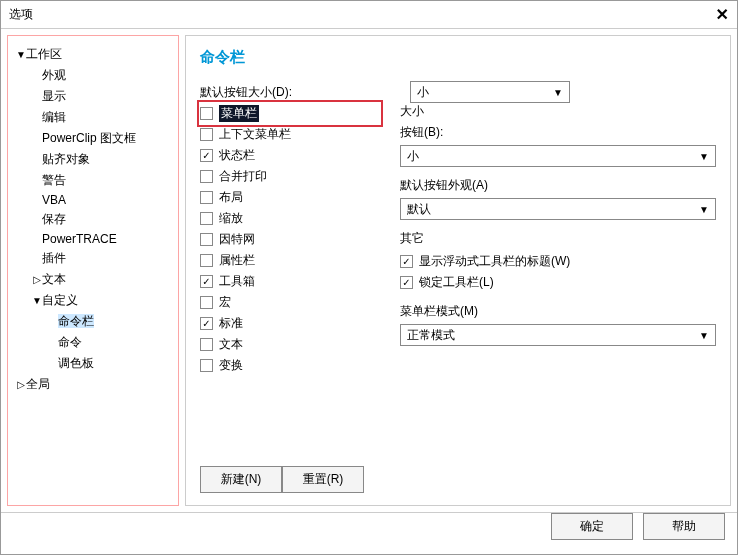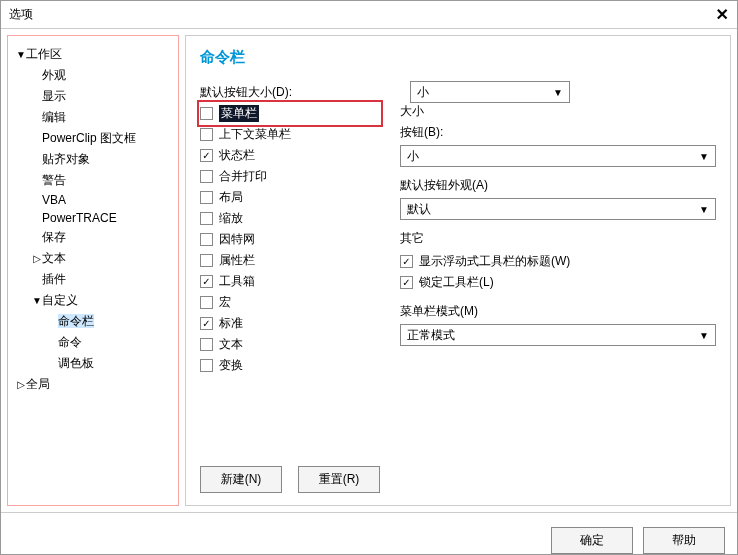--- a/index.html
+++ b/index.html
@@ -30,47 +30,47 @@
 .chk-box { width: 13px; height: 13px; border: 1px solid #888; display: flex; align-items: center; justify-content: center; font-size: 10px; line-height: 1; }
 .chk-box.checked::after { content: "✓"; }
 .chk-item.highlight { outline: 2px solid #d9333f; outline-offset: 1px; }
 .chk-item.highlight .chk-label { background: #0f172a; color: #fff; padding: 0 2px; }
 .propcol { flex: 1; display: flex; flex-direction: column; gap: 10px; }
 .group { }
 .group-label { margin-bottom: 4px; }
 .group-dd { width: 100%; }
 .sub-label { margin-bottom: 4px; }
 .inline-chk { display: flex; align-items: center; gap: 6px; padding: 2px 0; }
-.btnrow { display: flex; gap: 16px; margin-top: auto; padding-top: 12px; }
+.btnrow { display: flex; gap: 0; margin-top: auto; padding-top: 12px; }
 .btn { border: 1px solid #888; background: #f4f4f4; padding: 4px 0; width: 82px; text-align: center; cursor: pointer; }
-.footer { height: 42px; border-top: 1px solid #ccc; display: flex; align-items: flex-end; justify-content: flex-end; gap: 10px; padding: 0 12px; }
+.footer { height: 42px; border-top: 1px solid #ccc; display: flex; align-items: flex-start; justify-content: flex-end; gap: 10px; padding: 0 12px; }
 .footer .btn { width: 82px; }
 </style>
 </head>
 <body>
 
 <div class="window">
   <div class="titlebar">
     <span class="titlebar-title">选项</span>
     <span class="close-x">✕</span>
   </div>
   <div class="body">
     <div class="sidebar" id="sidebar">
         <div class="tree-item indent-0"><span class="tree-caret">▼</span><span class="tree-label">工作区</span></div>
         <div class="tree-item indent-1"><span class="tree-caret"></span><span class="tree-label">外观</span></div>
         <div class="tree-item indent-1"><span class="tree-caret"></span><span class="tree-label">显示</span></div>
         <div class="tree-item indent-1"><span class="tree-caret"></span><span class="tree-label">编辑</span></div>
         <div class="tree-item indent-1"><span class="tree-caret"></span><span class="tree-label">PowerClip 图文框</span></div>
         <div class="tree-item indent-1"><span class="tree-caret"></span><span class="tree-label">贴齐对象</span></div>
         <div class="tree-item indent-1"><span class="tree-caret"></span><span class="tree-label">警告</span></div>
         <div class="tree-item indent-1"><span class="tree-caret"></span><span class="tree-label">VBA</span></div>
+        <div class="tree-item indent-1"><span class="tree-caret"></span><span class="tree-label">保存</span></div>
         <div class="tree-item indent-1"><span class="tree-caret"></span><span class="tree-label">PowerTRACE</span></div>
-        <div class="tree-item indent-1"><span class="tree-caret"></span><span class="tree-label">保存</span></div>
+        <div class="tree-item indent-1"><span class="tree-caret"></span><span class="tree-label">插件</span></div>
         <div class="tree-item indent-1"><span class="tree-caret">▷</span><span class="tree-label">文本</span></div>
-        <div class="tree-item indent-1"><span class="tree-caret"></span><span class="tree-label">插件</span></div>
         <div class="tree-item indent-1"><span class="tree-caret">▼</span><span class="tree-label">自定义</span></div>
         <div class="tree-item indent-2 selected"><span class="tree-caret"></span><span class="tree-label">命令栏</span></div>
         <div class="tree-item indent-2"><span class="tree-caret"></span><span class="tree-label">命令</span></div>
         <div class="tree-item indent-2"><span class="tree-caret"></span><span class="tree-label">调色板</span></div>
         <div class="tree-item indent-0"><span class="tree-caret">▷</span><span class="tree-label">全局</span></div>
       </div>
     <div class="main">
       <div class="main-title">命令栏</div>
       <div class="row-default">
         <span class="lbl">默认按钮大小(D):</span>

